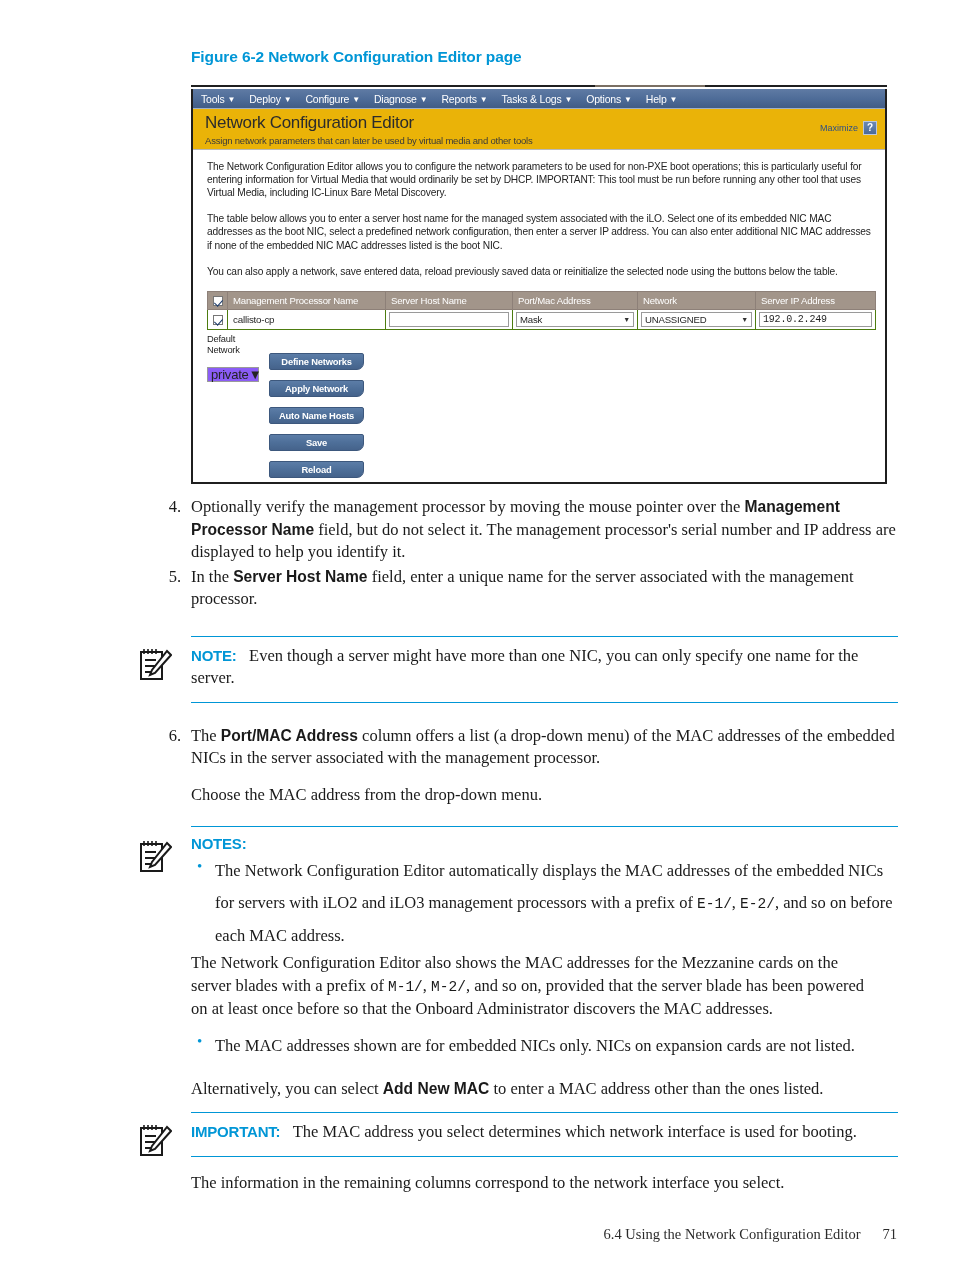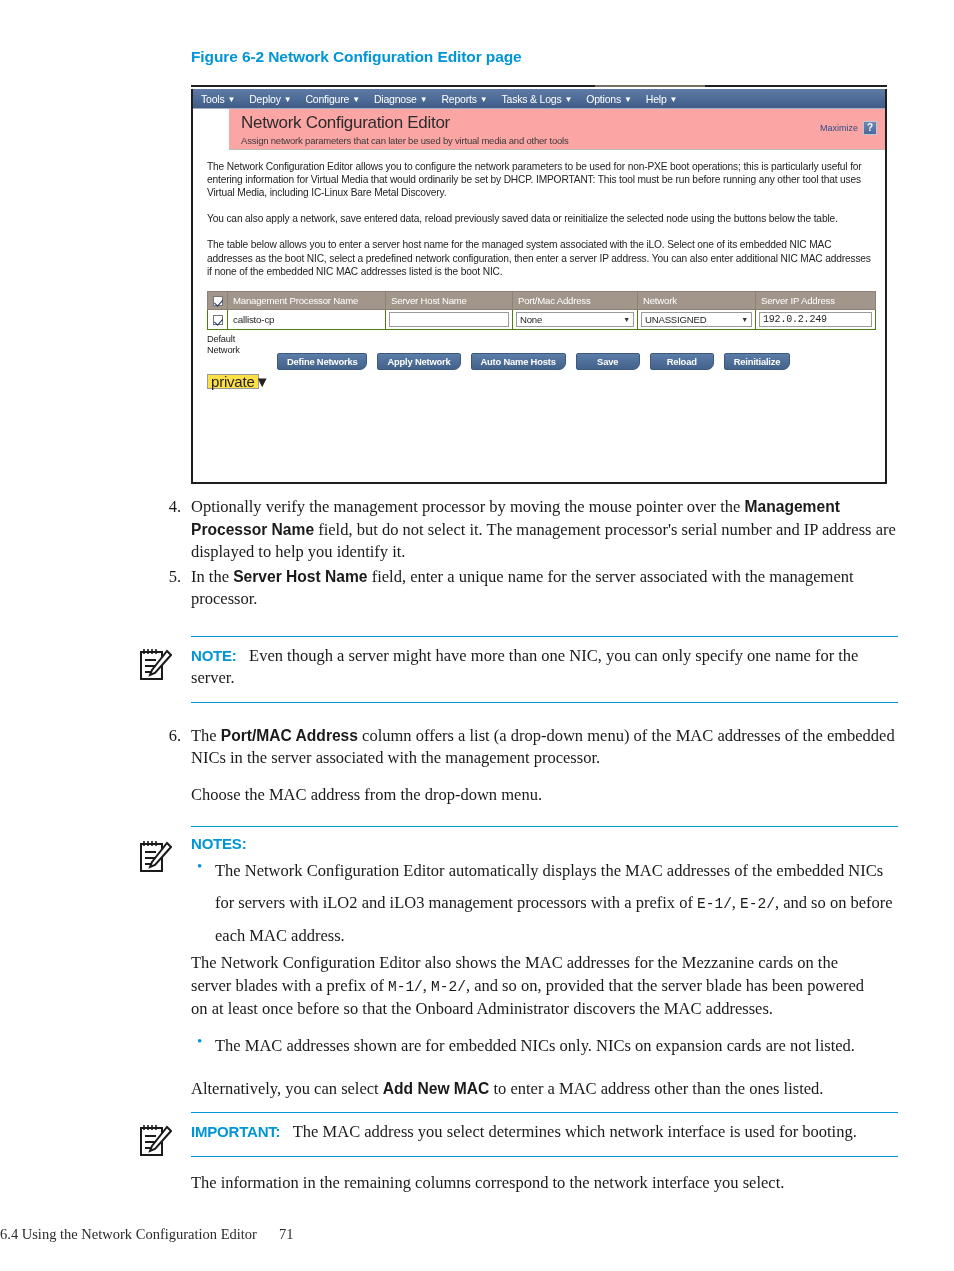--- a/index.html
+++ b/index.html
@@ -95,23 +95,22 @@
     font-size: 8px;
     margin-left: 3px;
     position: relative;
     top: -1px;
   }
 
   
   .page-head {
     position: relative;
     padding: 4px 8px 3px 12px;
-    background: #fca5a5;
+    background: #eab308;
     border-bottom: 1px solid #b9b9b9;
-    margin-left: 36px;
   }
   .page-title {
     font-family: "Liberation Sans", sans-serif;
     font-size: 17px;
     color: #2c2c2c;
     letter-spacing: -0.3px;
     line-height: 1.15;
   }
   .page-sub {
     font-family: "Liberation Sans", sans-serif;
@@ -255,36 +254,36 @@
   }
   .defnet {
     width: 62px;
     font-family: "Liberation Sans", sans-serif;
     font-size: 9.3px;
     color: #232323;
     line-height: 11.5px;
     letter-spacing: -0.2px;
   }
   .defnet-sel {
-    margin-top: 17px;
+    margin-top: 10px;
     width: 52px;
     height: 15px;
     border: 1px solid #9a9a9a;
-    background: #fde047;
+    background: #8b5cf6;
     display: flex;
     align-items: center;
     justify-content: space-between;
     padding: 0 3px;
-    font-size: 15px;
+    font-size: 13px;
   }
   .btn-row {
     display: flex;
     gap: 10px;
     margin-top: 19px;
-    margin-left: 8px;
+    flex-direction: column;
   }
   .app-btn {
     height: 17px;
     min-width: 64px;
     background: linear-gradient(to bottom, #5c7da7 0%, #4e6f99 50%, #45638b 100%);
     color: #ffffff;
     font-family: "Liberation Sans", sans-serif;
     font-size: 9.4px;
     font-weight: bold;
     display: flex;
@@ -390,20 +389,21 @@
     font-size: 16.5px;
     line-height: 22.5px;
   }
 
   
   .pg-footer {
     position: absolute;
     left: 0;
     bottom: 28px;
     width: 954px;
+    text-align: right;
     padding-right: 57px;
     font-size: 14.5px;
     color: #2b2b2b;
   }
   .pg-footer .pnum { margin-left: 22px; }
 </style>
 </head>
 <body>
 
 <div class="fig-caption">Figure 6-2 Network Configuration Editor page</div>
@@ -430,22 +430,22 @@
       <div class="page-title">Network Configuration Editor</div>
       <div class="page-sub">Assign network parameters that can later be used by virtual media and other tools</div>
       <div class="maximize-wrap">
         <span class="maximize-link">Maximize</span>
         <span class="help-btn">?</span>
       </div>
     </div>
 
     <div class="app-body">
       <p class="app-para">The Network Configuration Editor allows you to configure the network parameters to be used for non-PXE boot operations; this is particularly useful for entering information for Virtual Media that would ordinarily be set by DHCP. IMPORTANT: This tool must be run before running any other tool that uses Virtual Media, including IC-Linux Bare Metal Discovery.</p>
+      <p class="app-para">The table below allows you to enter a server host name for the managed system associated with the iLO. Select one of its embedded NIC MAC addresses as the boot NIC, select a predefined network configuration, then enter a server IP address. You can also enter additional NIC MAC addresses if none of the embedded NIC MAC addresses listed is the boot NIC.</p>
       <p class="app-para">You can also apply a network, save entered data, reload previously saved data or reinitialize the selected node using the buttons below the table.</p>
-      <p class="app-para">The table below allows you to enter a server host name for the managed system associated with the iLO. Select one of its embedded NIC MAC addresses as the boot NIC, select a predefined network configuration, then enter a server IP address. You can also enter additional NIC MAC addresses if none of the embedded NIC MAC addresses listed is the boot NIC.</p>
 
       <table class="nc-table">
         <colgroup>
           <col style="width:20px">
           <col style="width:158px">
           <col style="width:127px">
           <col style="width:125px">
           <col style="width:118px">
           <col style="width:120px">
         </colgroup>
@@ -461,21 +461,21 @@
         </thead>
         <tbody>
           <tr>
             <td class="chk"><span class="cb"></span></td>
             <td>callisto-cp</td>
             <td style="padding:2px 3px;">
                 <span class="fld"></span>
               </td>
             <td style="padding:2px 3px;">
               <span class="sel">
-                <span>None</span>
+                <span>Mask</span>
                 <span class="car">▼</span>
               </span>
             </td>
             <td style="padding:2px 3px;">
               <span class="sel">
                 <span>UNASSIGNED</span>
                 <span class="car">▼</span>
               </span>
             </td>
             <td style="padding:2px 3px;">

